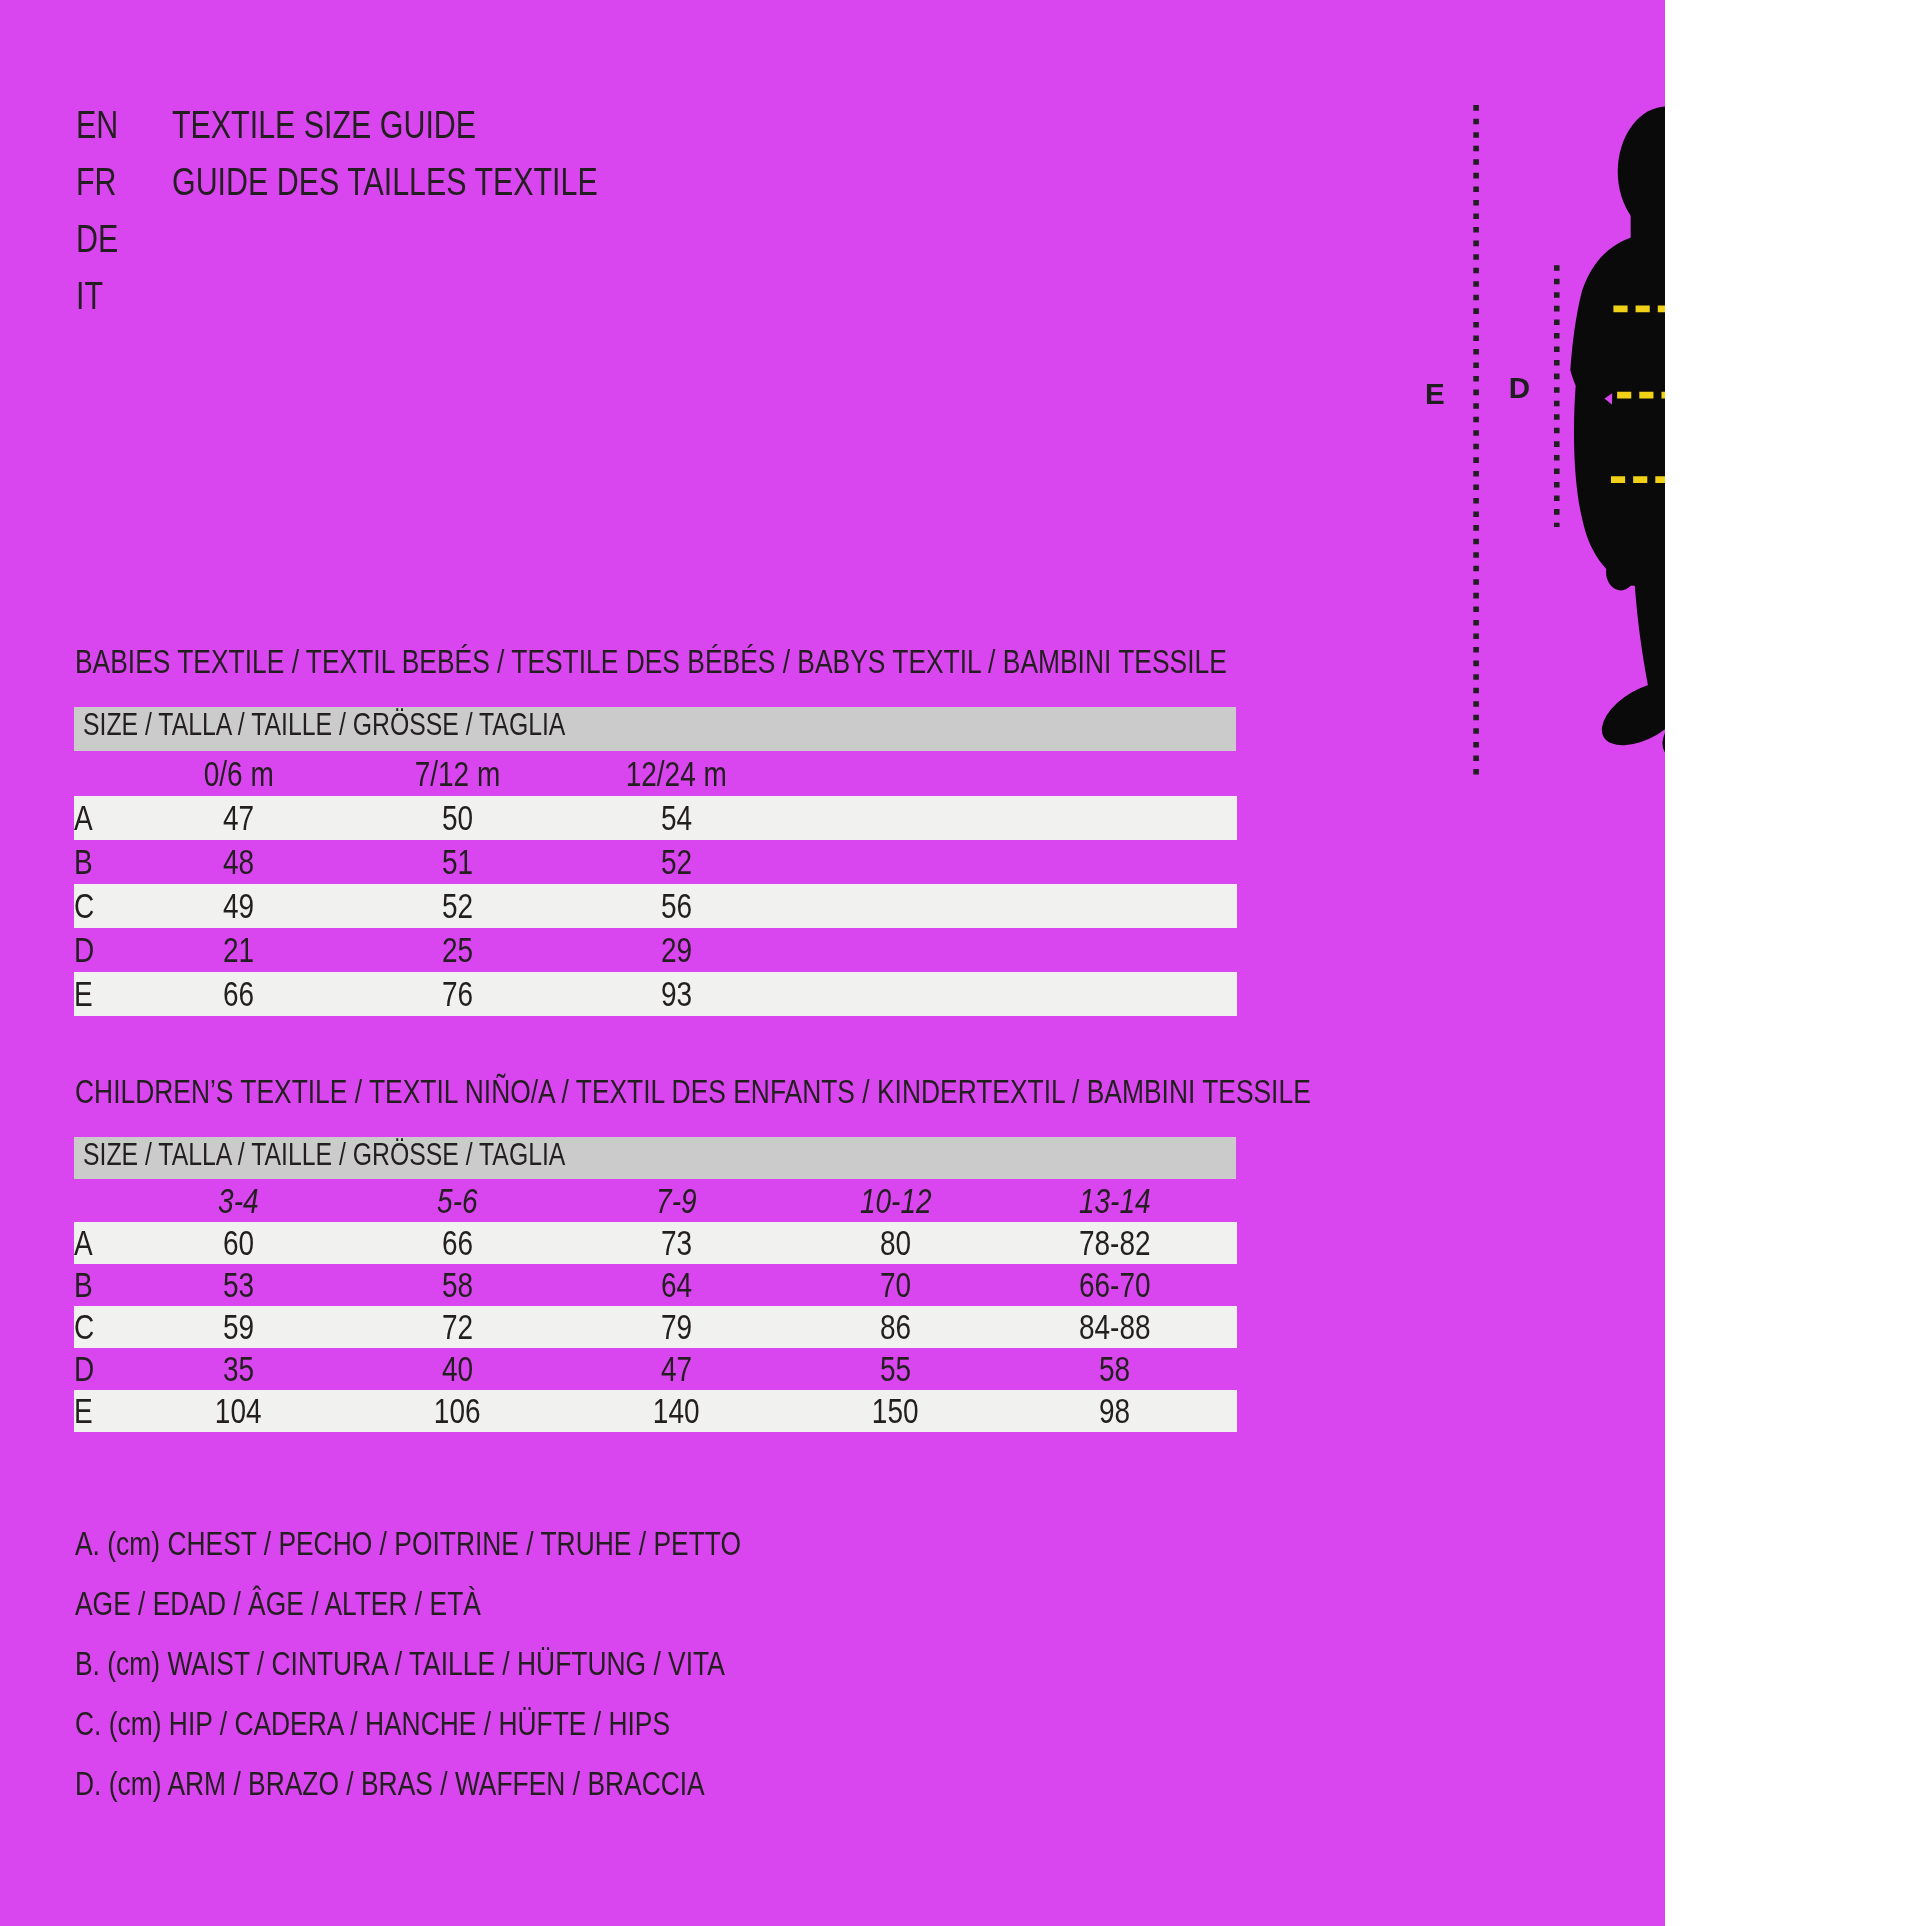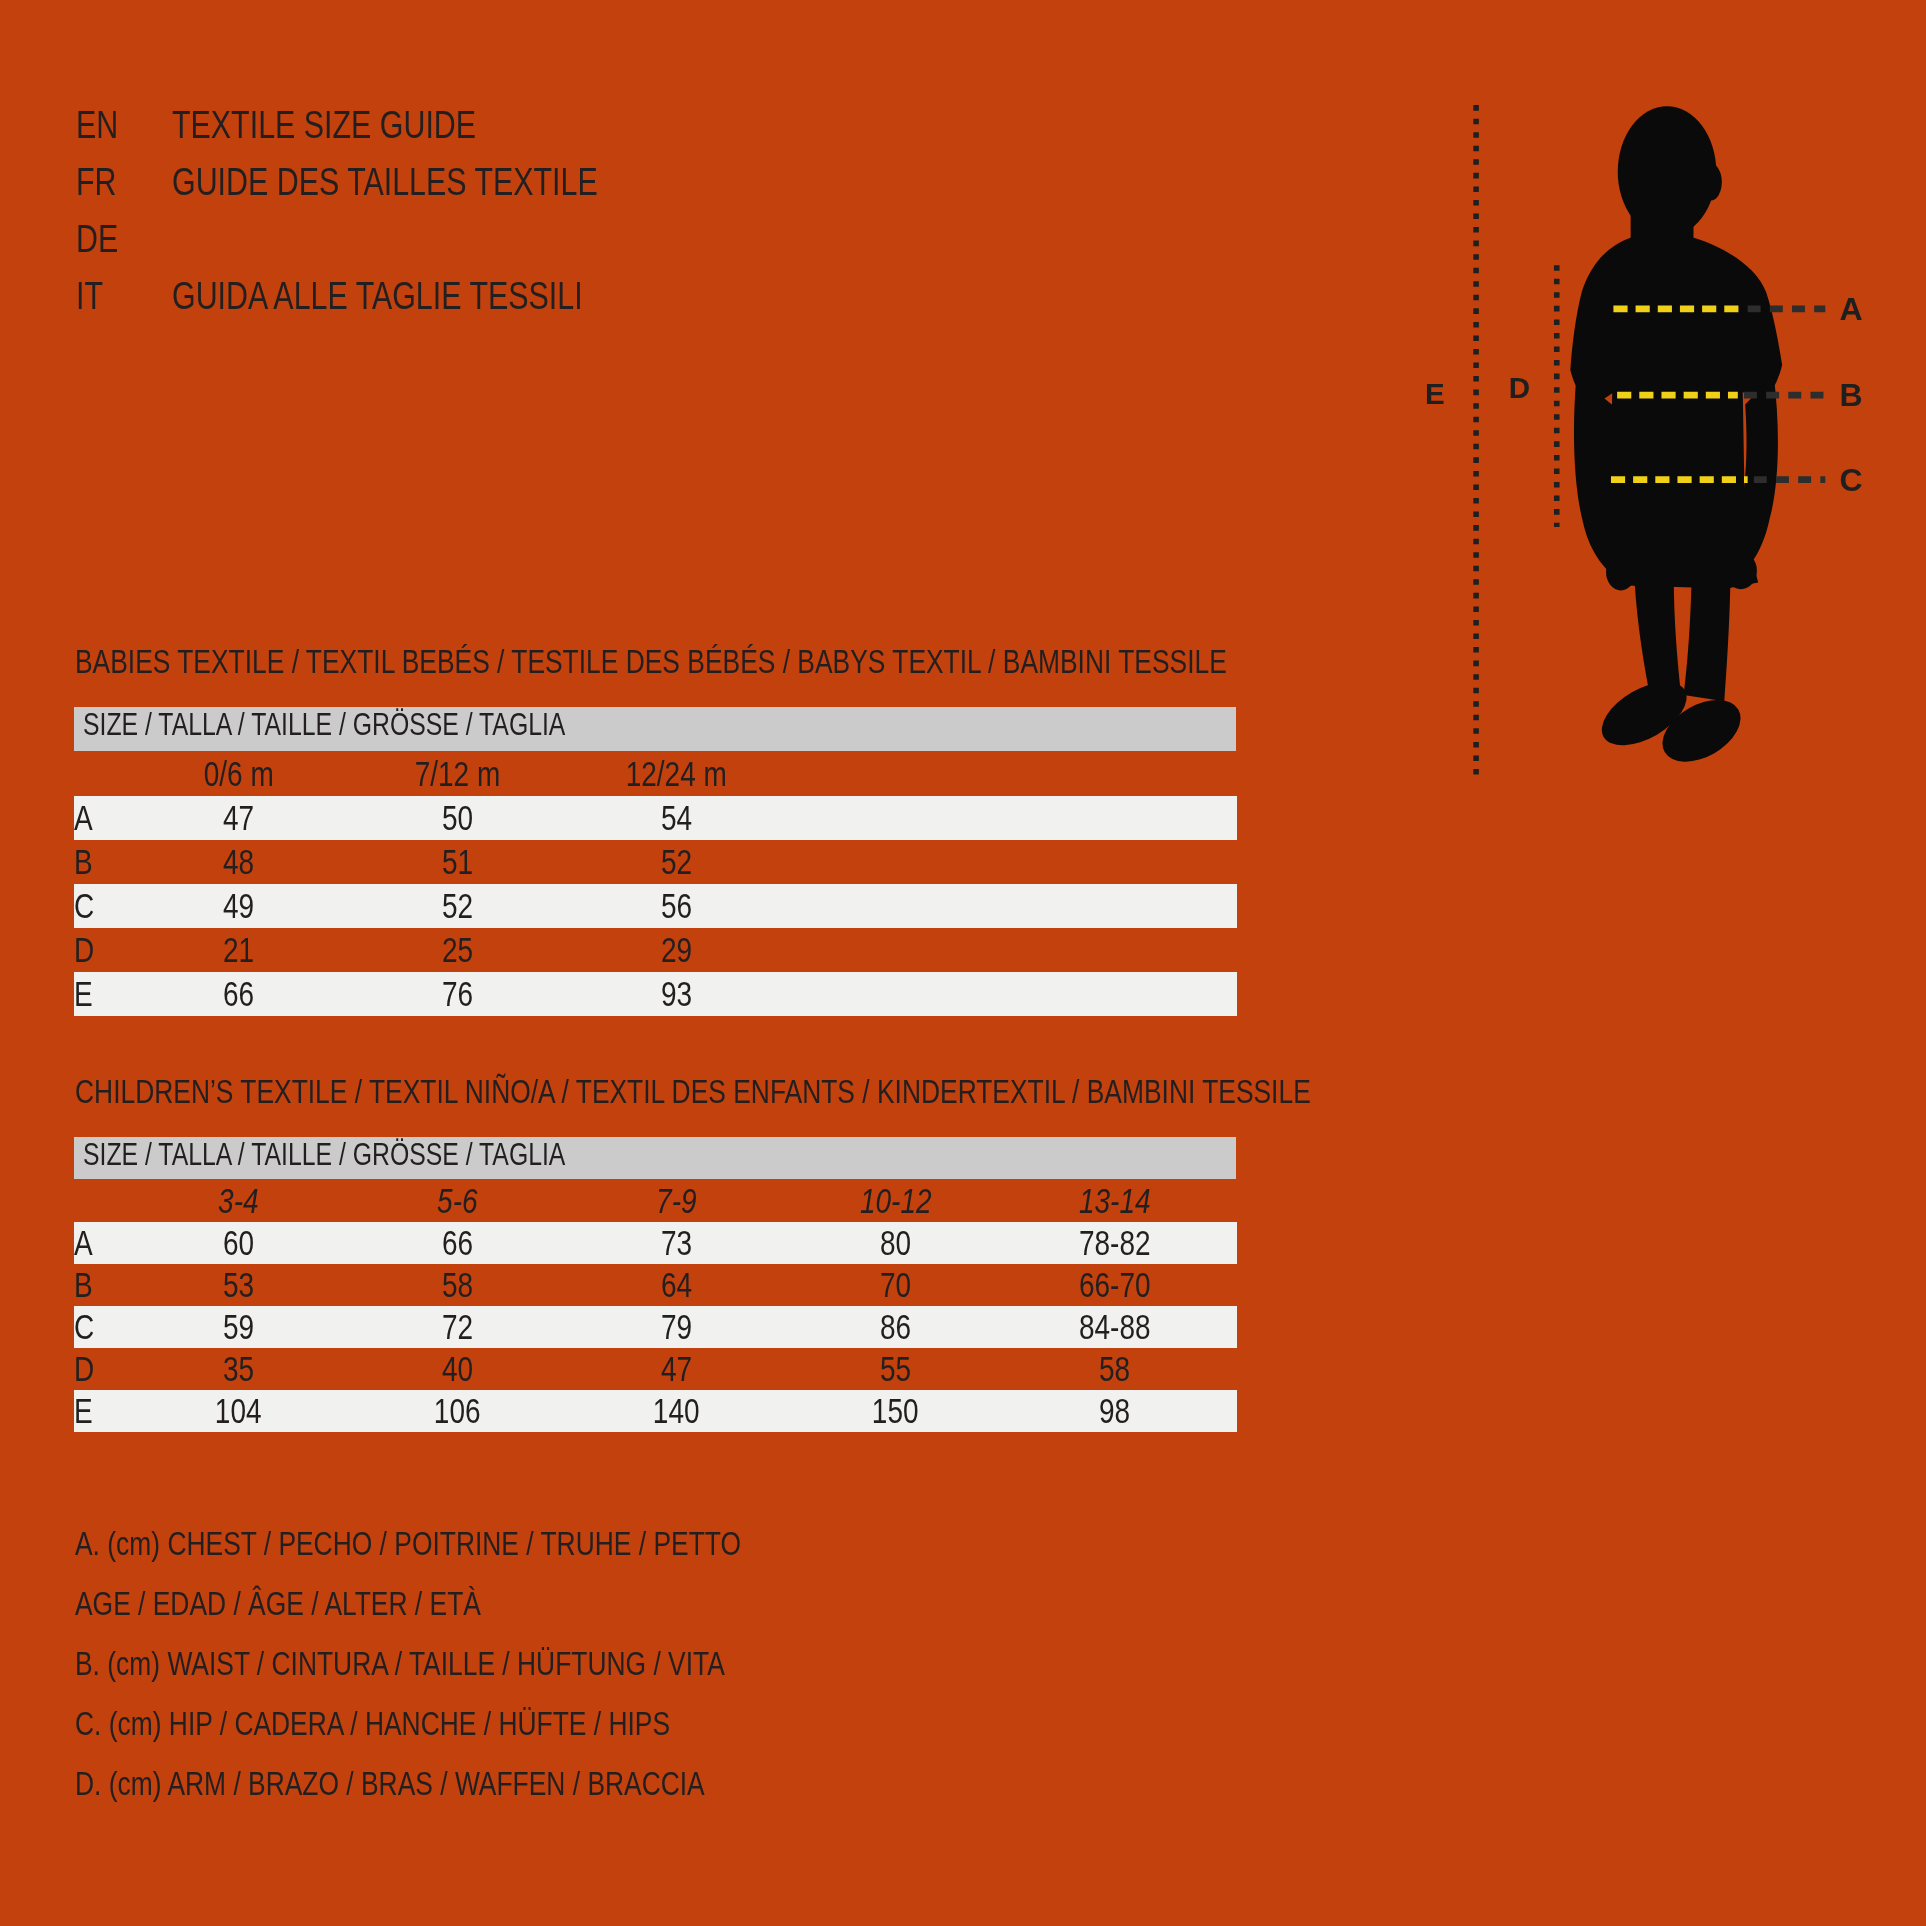--- a/index.html
+++ b/index.html
@@ -1,18 +1,18 @@
 <!DOCTYPE html>
 <html style="font-size:10px"><head>
 <meta charset="utf-8">
 <style>
   html,body { margin:0; padding:0; background:#ffffff; }
   .page {
-    position:relative; width:1926px; height:1926px;
-    background:#c2410c; overflow:hidden;
+    position:relative; width:1665px; height:1926px;
+    background:#d946ef; overflow:hidden;
     font-family:"Liberation Sans","DejaVu Sans",sans-serif;
     color:#231f20;
   }
   
   .cx  { display:inline-block; transform:scaleX(.8); transform-origin:0 50%; white-space:nowrap; }
   .cxc { display:inline-block; transform:scaleX(.8); transform-origin:50% 50%; white-space:nowrap; }
 
   
   .lang { position:absolute; left:76px; top:97px; font-size:38px; }
   .lang-row { display:flex; height:57px; align-items:center; }
@@ -64,21 +64,20 @@
     </div>
     <div class="lang-row">
       <div class="lang-code"><span class="cx">FR</span></div>
       <div><span class="cx">GUIDE DES TAILLES TEXTILE</span></div>
     </div>
     <div class="lang-row">
       <div class="lang-code"><span class="cx">DE</span></div>
     </div>
     <div class="lang-row">
       <div class="lang-code"><span class="cx">IT</span></div>
-      <div><span class="cx">GUIDA ALLE TAGLIE TESSILI</span></div>
     </div>
   </div>
 
   <div class="figure">
     <svg width="524" height="739" viewBox="0 0 850 1200">
 
       <g fill="#0a0a0a">
         <ellipse cx="425" cy="178" rx="80" ry="106"></ellipse>
         <ellipse cx="496" cy="195" rx="18" ry="30"></ellipse>
         <rect x="366" y="246" width="102" height="60"></rect>

